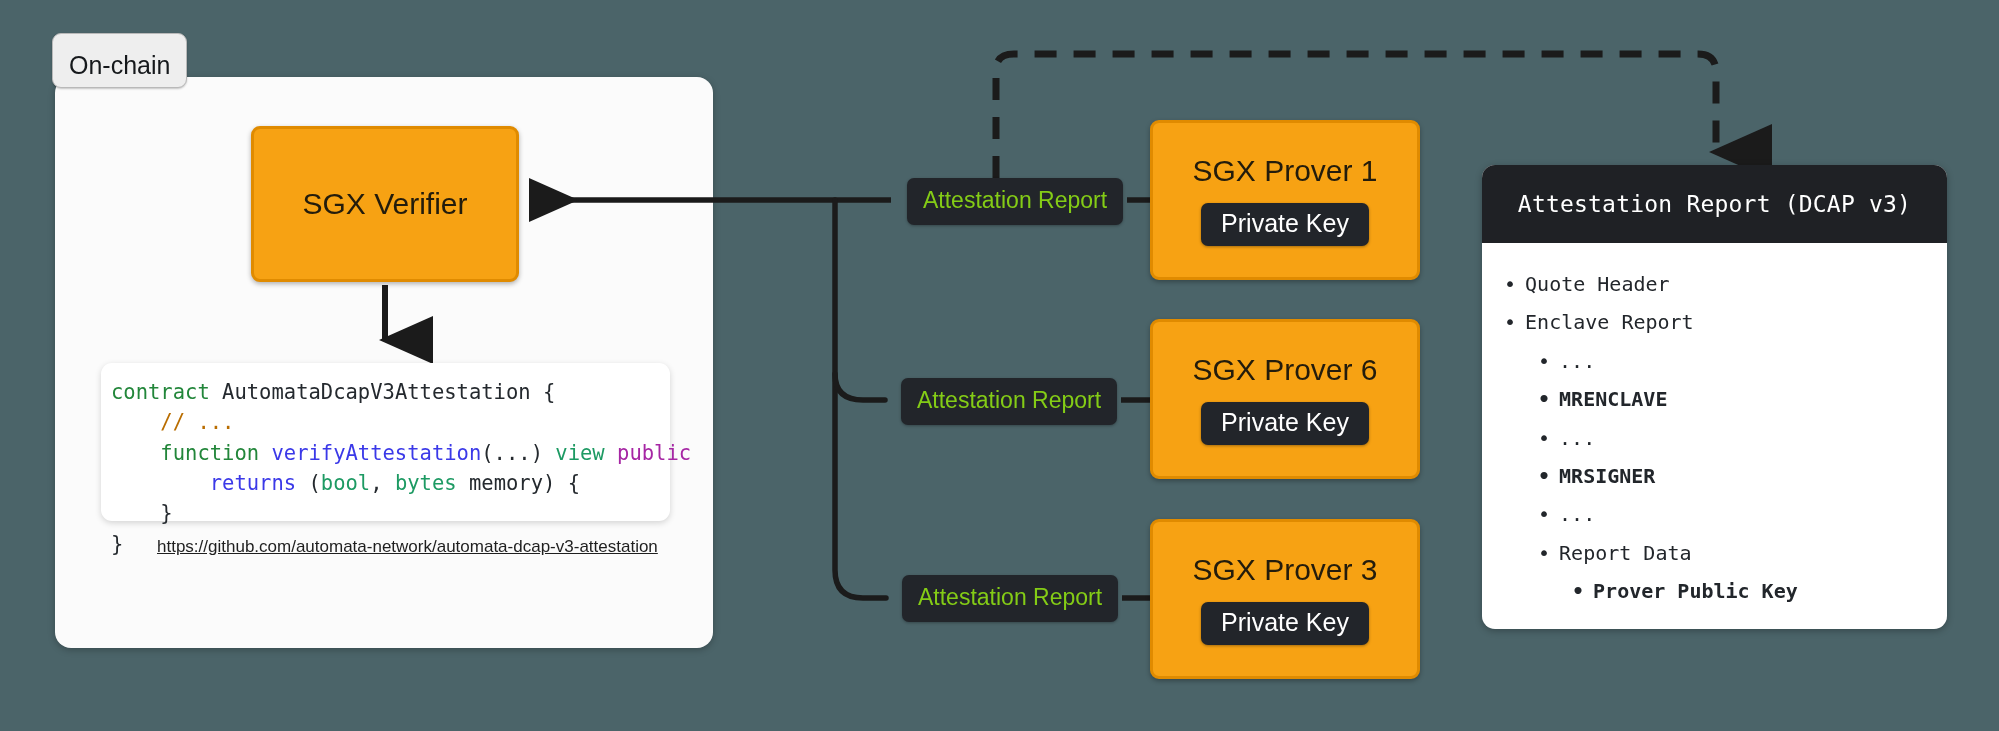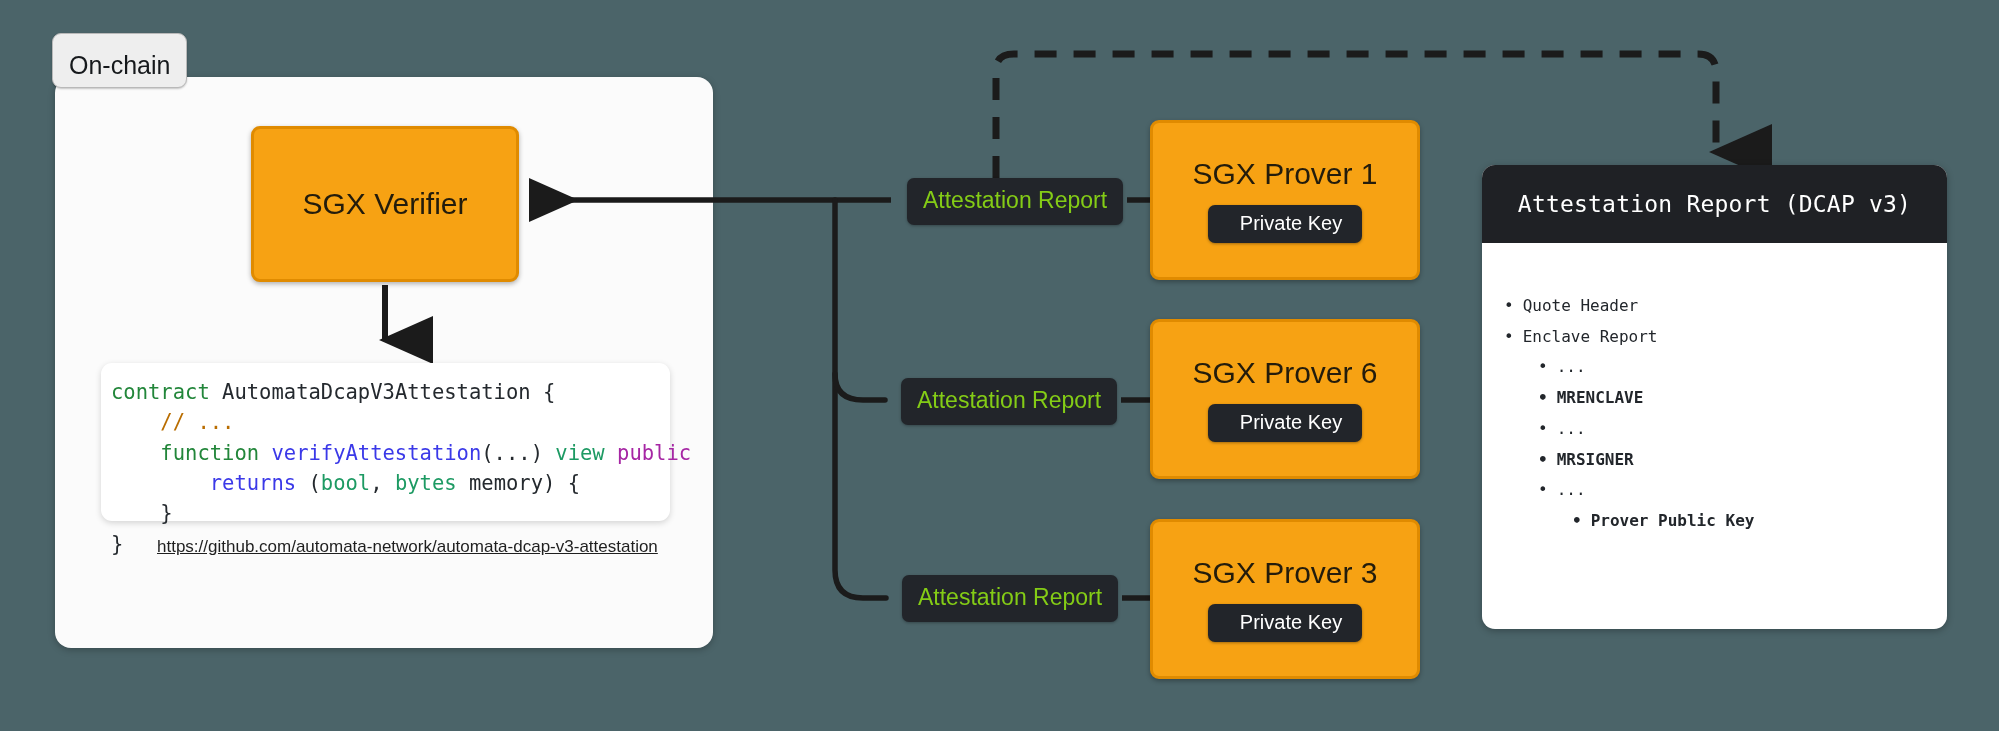--- a/index.html
+++ b/index.html
@@ -86,22 +86,22 @@
   }
   #sgx-prover-1 { top: 120px; }
   #sgx-prover-2 { top: 319px; }
   #sgx-prover-3 { top: 519px; }
 
   .private-key-chip {
     margin-top: 14px;
     background: #22252a;
     border-radius: 7px;
     color: #ffffff;
-    font-size: 20px;
-    padding: 8px 20px 10px 32px;
+    font-size: 25px;
+    padding: 8px 20px 10px 20px;
     line-height: 1;
     white-space: nowrap;
     box-shadow: 0 1px 3px rgba(0,0,0,.35);
   }
 
   
   .attn-pill {
     position: absolute;
     background: #22252a;
     border-radius: 7px;
@@ -178,26 +178,25 @@
     justify-content: center;
   }
   #dcap-header-title {
     color: #ffffff;
     font-family: "DejaVu Sans Mono", "Liberation Mono", monospace;
     font-size: 23px;
     letter-spacing: .2px;
     white-space: nowrap;
   }
   #dcap-body {
-    padding: 36px 0 0 22px;
+    padding: 22px 0 0 22px;
     font-family: "DejaVu Sans Mono", "Liberation Mono", monospace;
-    font-size: 16px;
+    font-size: 20px;
     line-height: 1.92;
     color: #22262b;
-    margin-top: 12px;
   }
   .dcap-item { white-space: nowrap; }
   .dcap-item .bullet { margin-right: 9px; }
   .lvl-0 { margin-left: 0px; }
   .lvl-1 { margin-left: 34px; }
   .lvl-2 { margin-left: 68px; }
   .bold  { font-weight: bold; }
 
   
   #connectors {
@@ -282,17 +281,18 @@
       <div id="dcap-header-title">Attestation Report (DCAP v3)</div>
     </div>
     <div id="dcap-body">
         <div class="dcap-item lvl-0"><span class="bullet">•</span><span>Quote Header</span></div>
         <div class="dcap-item lvl-0"><span class="bullet">•</span><span>Enclave Report</span></div>
         <div class="dcap-item lvl-1"><span class="bullet">•</span><span>...</span></div>
         <div class="dcap-item lvl-1 bold"><span class="bullet">•</span><span>MRENCLAVE</span></div>
         <div class="dcap-item lvl-1"><span class="bullet">•</span><span>...</span></div>
         <div class="dcap-item lvl-1 bold"><span class="bullet">•</span><span>MRSIGNER</span></div>
         <div class="dcap-item lvl-1"><span class="bullet">•</span><span>...</span></div>
+        <div class="dcap-item lvl-1"><span class="bullet">•</span><span>Report Data</span></div>
         <div class="dcap-item lvl-2 bold"><span class="bullet">•</span><span>Prover Public Key</span></div>
       </div>
   </div>
 
 </div>
 
 </body></html>

